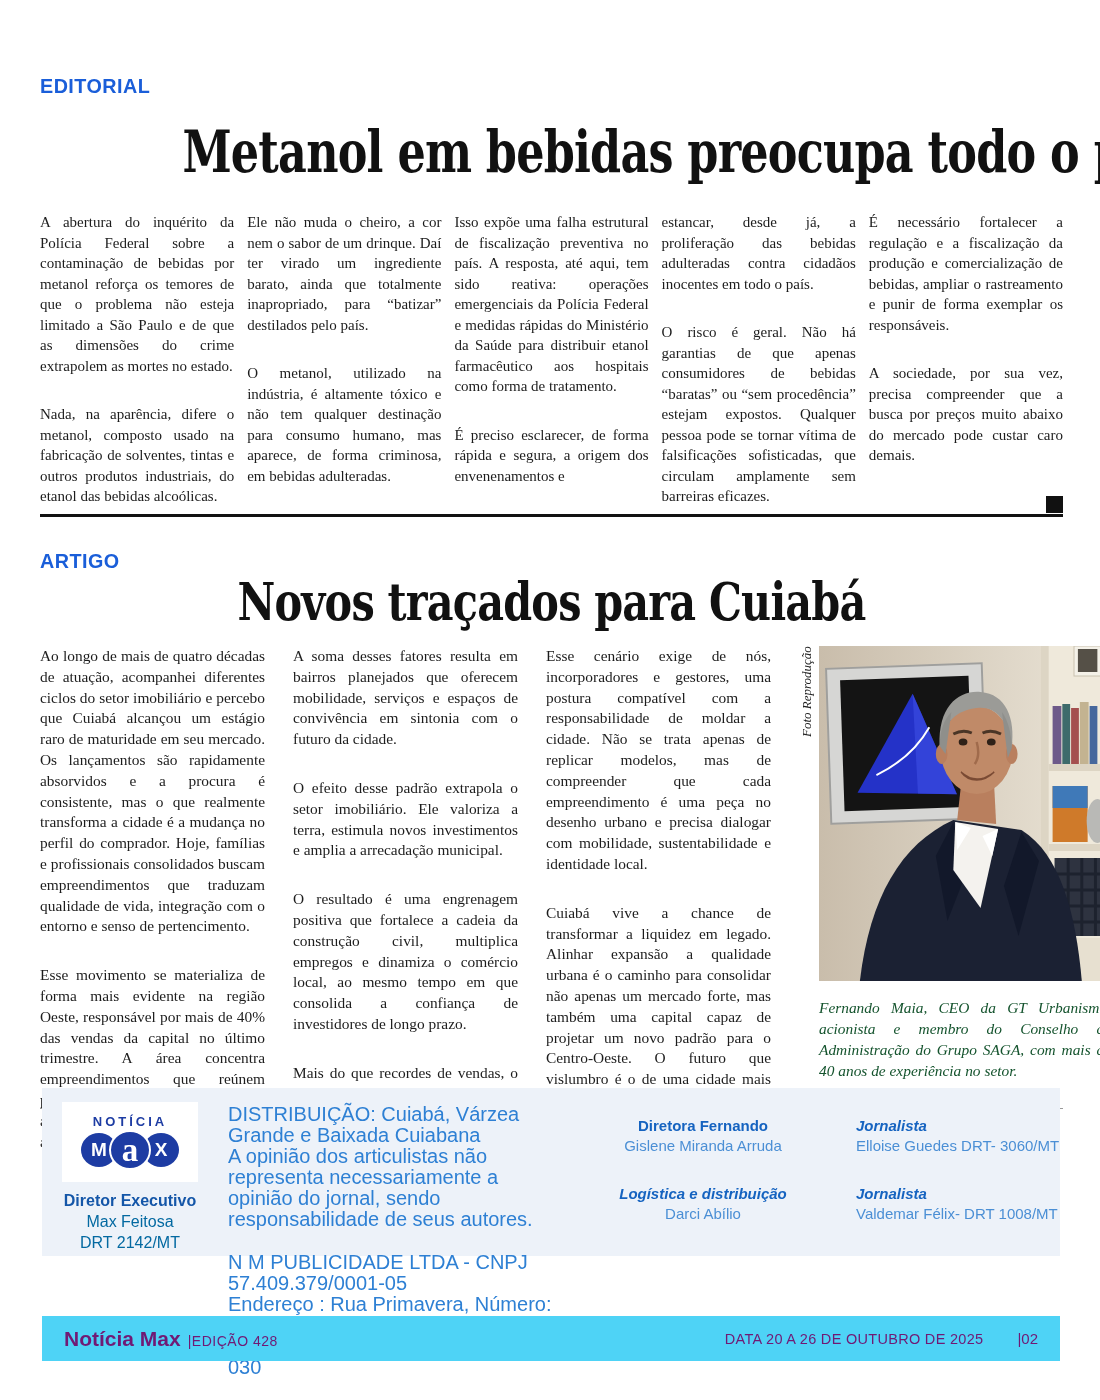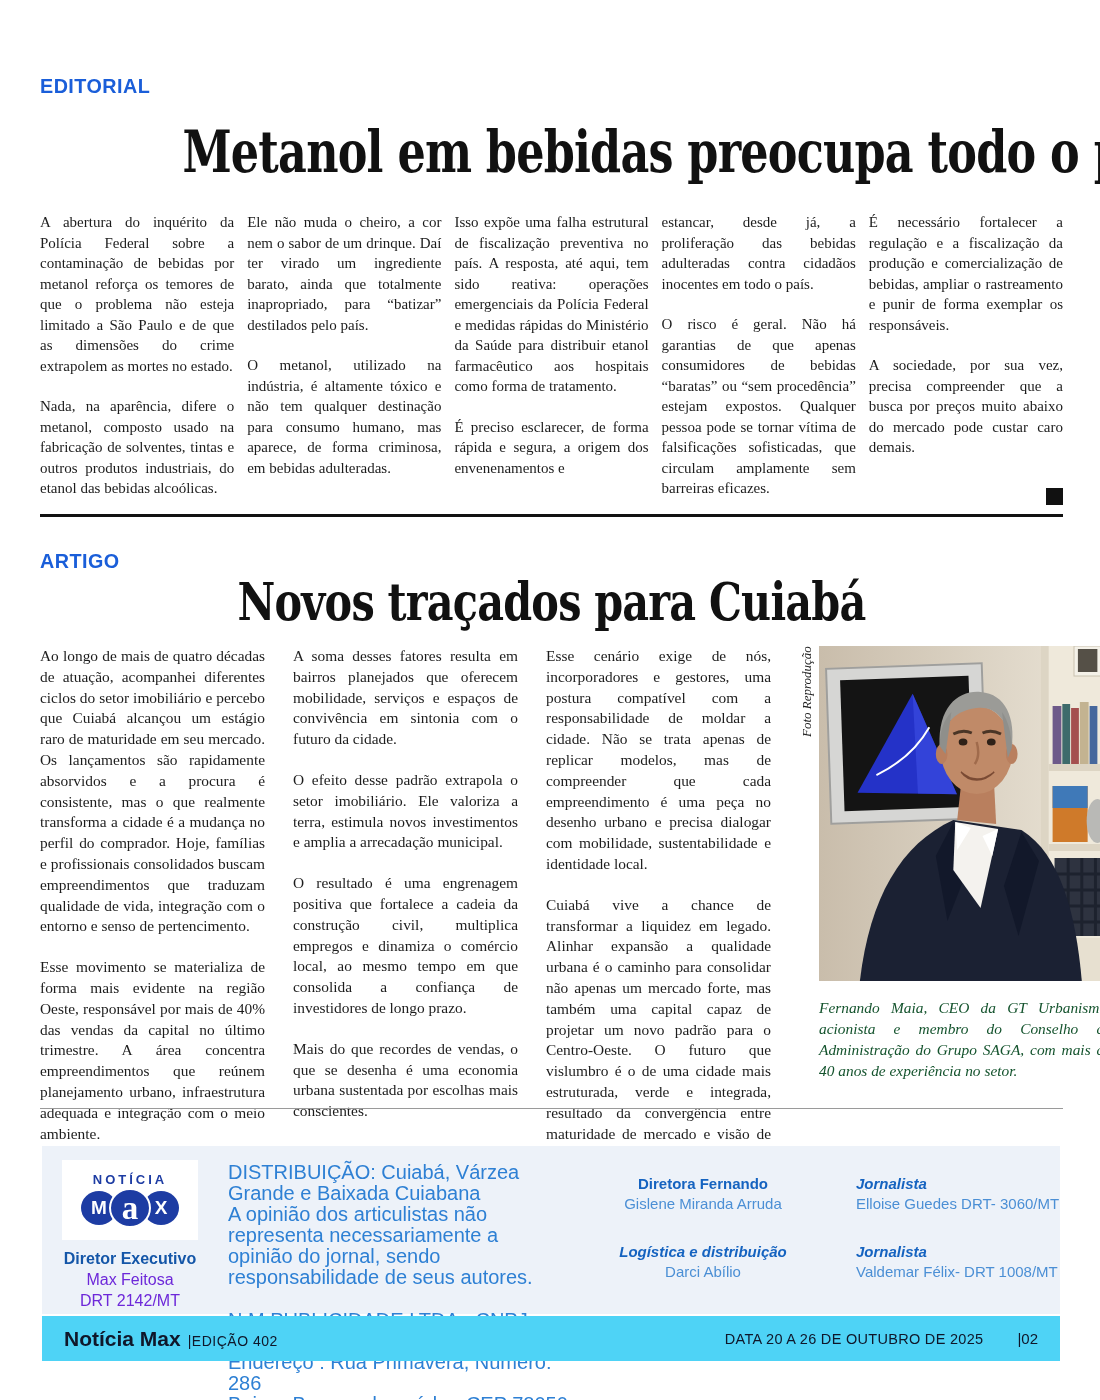--- a/index.html
+++ b/index.html
@@ -15,63 +15,63 @@
   .headline { display:inline-block; font-family:"DejaVu Serif","Liberation Serif",serif; font-weight:700;
               color:#111; transform:scaleX(.78); transform-origin:center; white-space:nowrap; letter-spacing:-1px; }
   .headline.h1 { font-size:57px; }
   .headline.h2 { font-size:53px; }
 
   
   .cols { position:absolute; left:40px; width:1023px; display:flex; }
   .col  { font-family:"Liberation Serif",serif; color:#1c1c1c; text-align:justify; hyphens:auto; }
   .ed .col { font-size:15px; line-height:20.5px; }
   .ar .col { font-size:15.4px; line-height:20.8px; }
-  .col p + p { margin-top:20px; }
+  .col p + p { margin-top:28px; }
   .endmark { width:17px; height:17px; background:#111; margin-top:30px; margin-left:auto; }
 
   .rule-heavy { position:absolute; left:40px; width:1023px; height:3px; background:#111; }
   .rule-light { position:absolute; left:40px; width:1023px; height:1px; background:#9a9a9a; }
 
   
   .photo-block { width:312px; flex:none; }
   .photo-row { display:flex; }
   .photo-credit { width:20px; flex:none; writing-mode:vertical-rl; transform:rotate(180deg);
                   font-family:"Liberation Serif",serif; font-style:italic; font-size:13px; color:#222;
                   text-align:right; height:335px; }
   .photo-frame { width:292px; height:335px; flex:none; }
   .photo-frame svg { width:100%; height:100%; display:block; }
   .caption { margin-left:20px; margin-top:16px; font-family:"Liberation Serif",serif; font-style:italic;
              font-size:15.4px; line-height:21px; color:#14532d; text-align:justify; }
 
   
-  .footer-box { position:absolute; left:42px; top:1146px; width:1018px; height:168px; background:#edf2f9; }
+  .footer-box { position:absolute; left:42px; top:1088px; width:1018px; height:168px; background:#edf2f9; }
   .logo-box { position:absolute; left:20px; top:14px; width:136px; height:80px; background:#ffffff;
               display:flex; flex-direction:column; align-items:center; justify-content:center; }
   .logo-top { color:#1d3ca3; font-weight:700; font-size:13px; letter-spacing:3px; }
   .logo-circles { display:flex; align-items:center; margin-top:1px; }
   .logo-c { width:36px; height:34px; border-radius:50%; background:#1d3ca3; color:#fff; display:flex;
             align-items:center; justify-content:center; font-weight:700; font-size:19px; margin:0 -4px; }
   .logo-c.mid { width:42px; height:40px; font-size:33px; z-index:2; border:2px solid #fff; font-family:"Liberation Serif",serif; }
   .exec { position:absolute; left:0; top:102px; width:176px; text-align:center; line-height:21px; }
   .exec .role { color:#1456a8; font-weight:700; font-size:16px; }
-  .exec .name, .exec .reg { color:#6d28d9; font-size:16px; }
+  .exec .name, .exec .reg { color:#0369a1; font-size:16px; }
   .foot-mid { position:absolute; left:186px; top:16px; width:360px; color:#2e80d4; font-size:20px; line-height:21px; }
   .foot-mid .blk2 { margin-top:22px; }
   .staff-col { position:absolute; top:0; height:100%; }
   .staff-item .role { color:#1563c0; font-weight:700; font-size:15px; line-height:20px; }
   .staff-item .role.it { font-style:italic; }
   .staff-item .name { color:#4b8fd5; font-size:15px; line-height:20px; }
   .staff-a { left:556px; width:210px; text-align:center; }
   .staff-b { left:790px; width:220px; text-align:left;margin-left:24px; }
   .staff-item.s1 { position:absolute; top:28px; width:100%; }
   .staff-item.s2 { position:absolute; top:96px; width:100%; }
 
   
   .bottom-bar { position:absolute; left:42px; top:1316px; width:1018px; height:45px; background:#4ed3f6;
-                display:flex; align-items:center; justify-content:space-between; padding:0 22px; color:#0f172a; }
+                display:flex; align-items:center; justify-content:space-between; padding:0 22px; color:#701a75; }
   .bb-left { display:flex; align-items:baseline; }
   .bb-brand { font-weight:700; font-size:21px; }
   .bb-edition { font-size:14px; margin-left:7px; letter-spacing:.5px; }
   .bb-right { display:flex; align-items:baseline; }
   .bb-date { font-size:14.5px; letter-spacing:.3px; }
   .bb-page { font-size:15px; margin-left:34px; }
 </style>
 </head>
 <body>
 
@@ -243,21 +243,21 @@
       <div class="staff-item s2">
         <div class="role it">Jornalista</div>
         <div class="name">Valdemar Félix- DRT 1008/MT</div>
       </div>
     </div>
   </div>
 
   <div class="bottom-bar">
     <div class="bb-left">
       <span class="bb-brand">Notícia Max</span>
-      <span class="bb-edition">|EDIÇÃO 402</span>
+      <span class="bb-edition">|EDIÇÃO 428</span>
     </div>
     <div class="bb-right">
       <span class="bb-date">DATA 20 A 26 DE OUTUBRO DE 2025</span>
       <span class="bb-page">|02</span>
     </div>
   </div>
 
 </div>
 
 </body></html>

